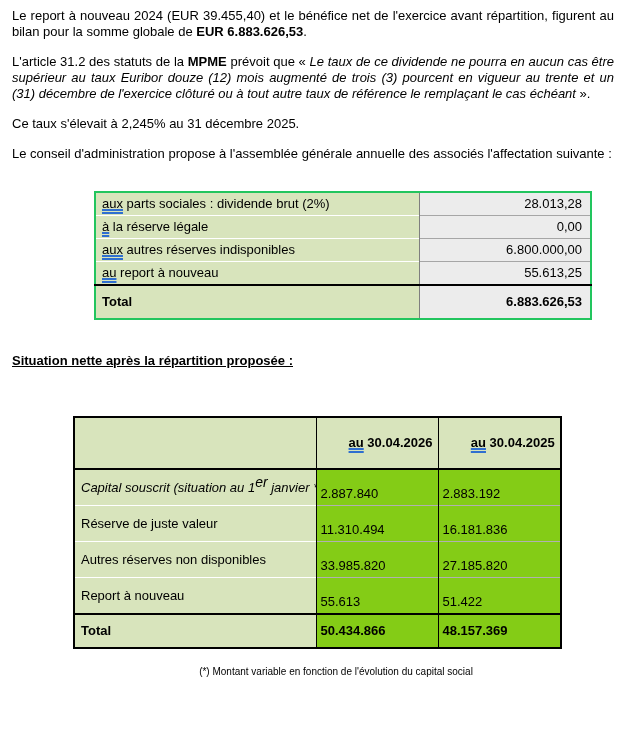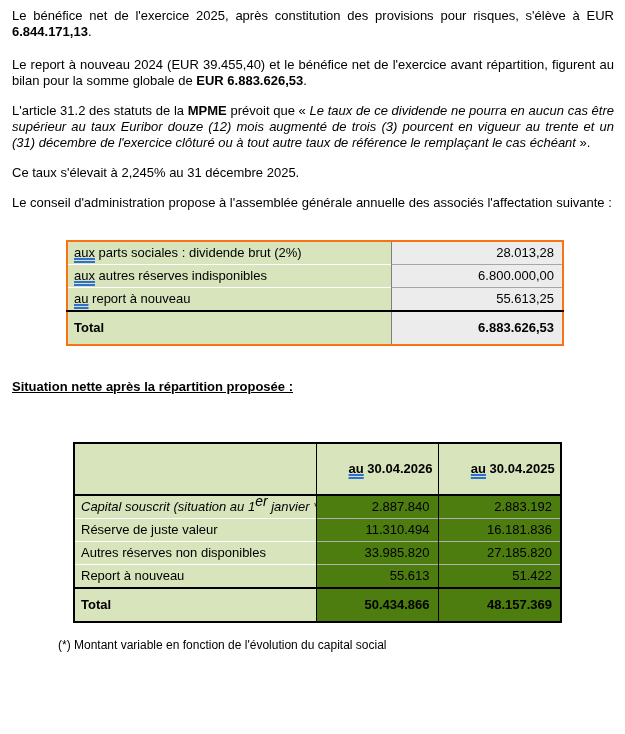--- a/index.html
+++ b/index.html
@@ -15,71 +15,74 @@
   .i{font-style:italic;}
   .gram{
     text-decoration:underline;
     -webkit-text-decoration:underline double #2f6fd0;
     text-decoration-style:double;
     text-decoration-color:#2f6fd0;
     text-decoration-thickness:2px;
   }
   
   table{border-collapse:collapse;table-layout:fixed;}
-  .t1{margin:29px 0 0 54px;width:496px;border:2px solid #f97316;}
+  .t1{margin:29px 0 0 82px;width:496px;border:2px solid #22c55e;}
   .t1 td{line-height:16px;overflow:hidden;white-space:nowrap;}
   .t1 td.lbl{background:#d8e4bc;padding:3px 4px 3px 6px;border-right:1px solid #7f7f7f;border-top:1px solid #fff;}
   .t1 td.val{background:#ececec;padding:3px 8px 3px 4px;text-align:right;border-top:1px solid #a6a6a6;}
   .t1 tr:first-child td{border-top:none;}
   .t1 tr.total td{border-top:2px solid #000;padding-top:8px;padding-bottom:8px;font-weight:bold;}
   
   .section-heading{
     margin:33px 0 4px 0;font-weight:bold;text-decoration:underline;line-height:16px;
   }
   
   .t2{margin:47px 0 0 61px;width:487px;border:2px solid #000;}
   .t2 col.c1{width:242px;}
   .t2 col.c2{width:122px;}
   .t2 col.c3{width:123px;}
   .t2 td,.t2 th{line-height:16px;overflow:hidden;white-space:nowrap;}
   .t2 th{background:#d8e4bc;font-weight:bold;text-align:center;height:48px;vertical-align:middle;border-left:1px solid #000;border-bottom:2px solid #000;padding-left:28px;}
   .t2 th:first-child{border-left:none;}
   .t2 td.lbl{background:#d8e4bc;padding:3px 4px 3px 6px;border-top:1px solid #fff;}
-  .t2 td.val{background:#4d7c0f;padding:3px 8px 3px 4px;text-align:right;border-left:1px solid #000;border-top:1px solid #b0b0b0;}
+  .t2 td.val{background:#84cc16;padding:16px 8px 3px 4px;text-align:left;border-left:1px solid #000;border-top:1px solid #b0b0b0;}
   .t2 tr.r0 td{border-top:none;}
   .t2 tr.r0 td.lbl{font-style:italic;}
   .t2 tr.total td{border-top:2px solid #000;padding-top:8px;padding-bottom:8px;font-weight:bold;}
   sup{font-size:14px;line-height:0;}
   
-  .footnote{margin:16px 0 0 46px;font-size:12px;line-height:13px;}
+  .footnote{margin:16px 0 0 46px;font-size:10px;line-height:13px;text-align:center;}
 </style>
 </head>
 <body>
 
 <div class="doc">
 
-  <p class="para p1"><span>Le bénéfice net de l'exercice 2025, après constitution des provisions pour risques, s'élève à EUR </span><span class="b">6.844.171,13</span><span>.</span></p>
 
   <p class="para"><span>Le report à nouveau 2024 (EUR 39.455,40) et le bénéfice net de l'exercice avant répartition, figurent au bilan pour la somme globale de </span><span class="b">EUR 6.883.626,53</span><span>.</span></p>
 
   <p class="para"><span>L'article 31.2 des statuts de la </span><span class="b">MPME</span><span> prévoit que « </span><span class="i">Le taux de ce dividende ne pourra en aucun cas être supérieur au taux Euribor douze (12) mois augmenté de trois (3) pourcent en vigueur au trente et un (31) décembre de l'exercice clôturé ou à tout autre taux de référence le remplaçant le cas échéant</span><span> ».</span></p>
 
   <p class="para">Ce taux s'élevait à 2,245% au 31 décembre 2025.</p>
 
   <p class="para">Le conseil d'administration propose à l'assemblée générale annuelle des associés l'affectation suivante :</p>
 
   <table class="t1">
     <colgroup>
         <col style="width:324px">
         <col style="width:172px">
       </colgroup>
     <tbody>
       <tr>
         <td class="lbl"><span class="gram">aux</span><span> parts sociales : dividende brut (2%)</span></td>
         <td class="val">28.013,28</td>
+      </tr>
+      <tr>
+        <td class="lbl"><span class="gram">à</span><span> la réserve légale</span></td>
+        <td class="val">0,00</td>
       </tr>
       <tr>
         <td class="lbl"><span class="gram">aux</span><span> autres réserves indisponibles</span></td>
         <td class="val">6.800.000,00</td>
       </tr>
       <tr>
         <td class="lbl"><span class="gram">au</span><span> report à nouveau</span></td>
         <td class="val">55.613,25</td>
       </tr>
       <tr class="total">

